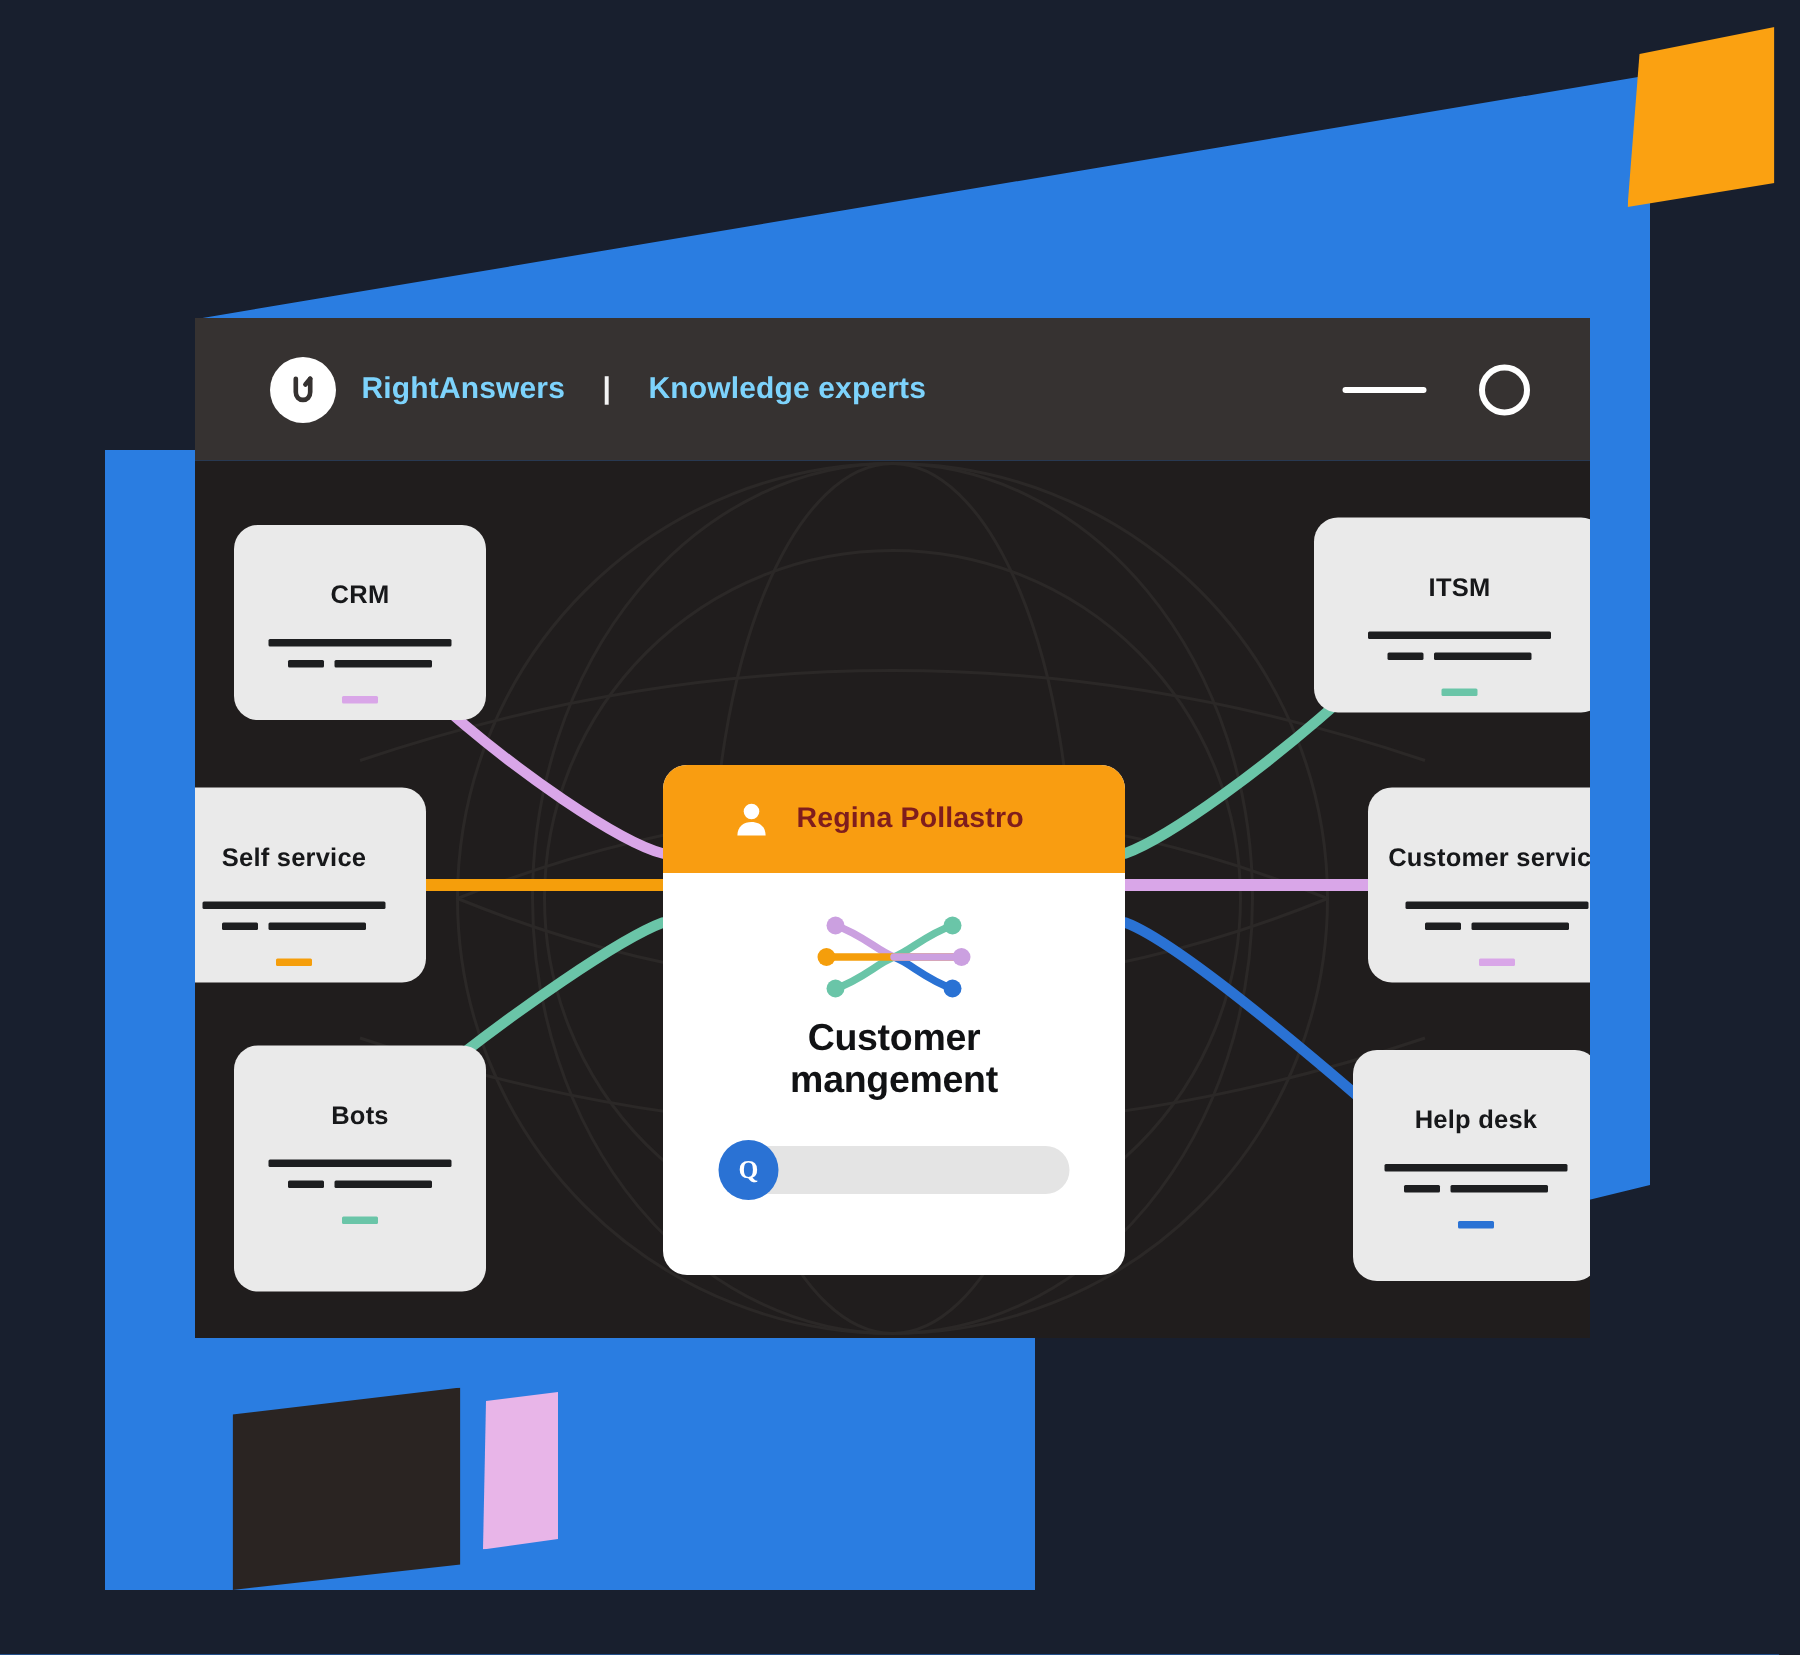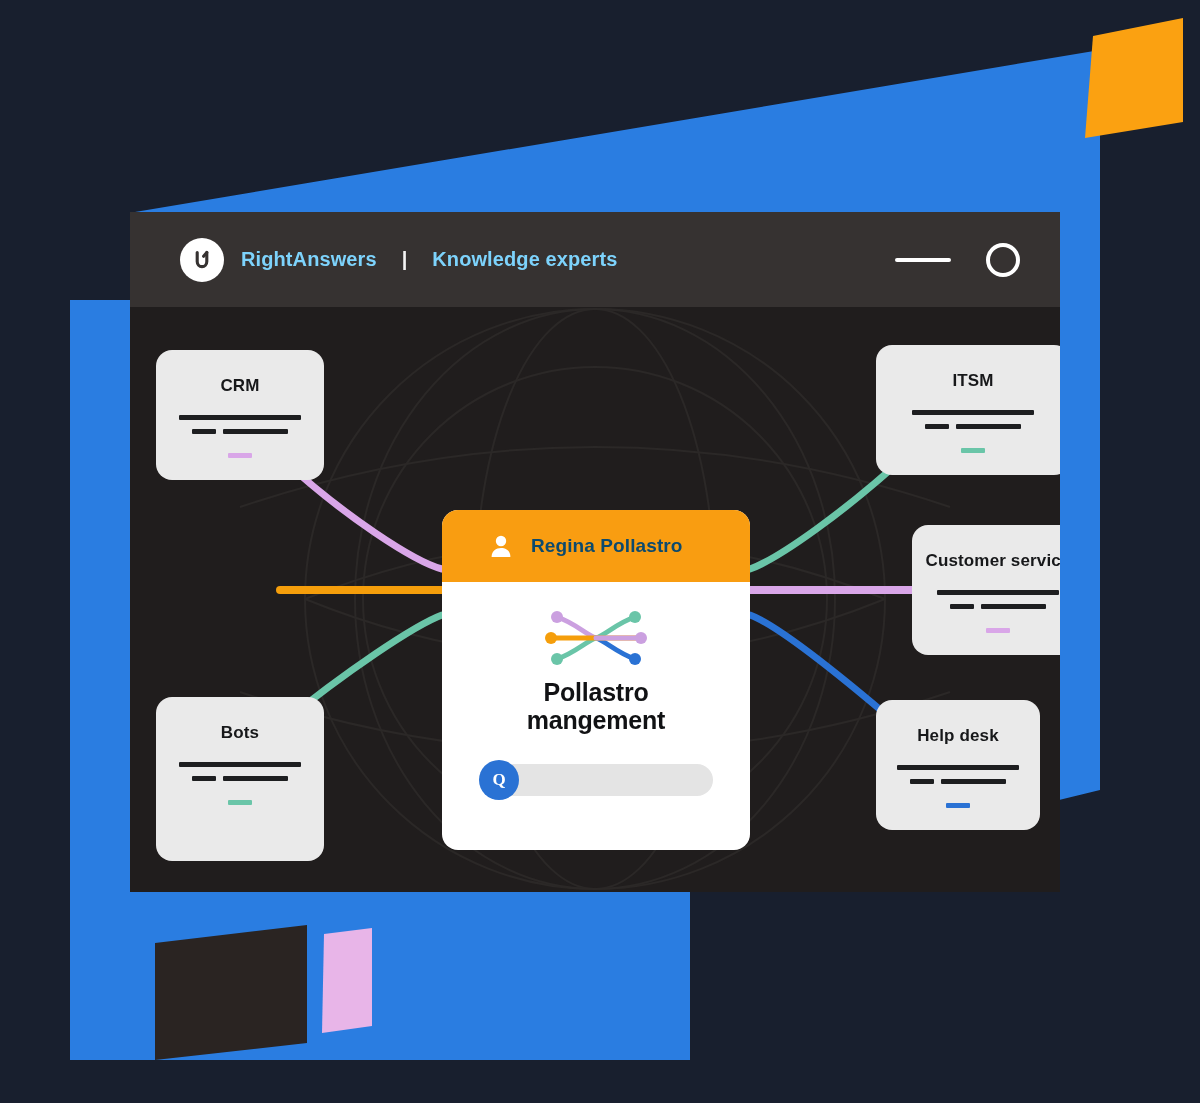--- a/index.html
+++ b/index.html
@@ -86,21 +86,21 @@
   
   .links { position:absolute; left:0; top:0; width:930px; height:585px; }
 
   
   .node {
     position:absolute;
     background:#eaeaea;
     border-radius:16px;
     display:flex; flex-direction:column;
     align-items:center;
-    padding-top:26px;
+    padding-top:37px;
   }
   .node-title {
     color:#17181a;
     font-size:17px;
     font-weight:bold;
     letter-spacing:.15px;
     white-space:nowrap;
   }
   .bar-row { display:flex; gap:7px; justify-content:center; }
   .bar { height:5px; background:#1d1e20; border-radius:1px; }
@@ -108,41 +108,41 @@
   .bar-s1 { width:24px; }
   .bar-s2 { width:65px; }
   .accent { width:24px; height:5px; border-radius:1px; margin-top:19px; }
 
   
   .n-crm   { left:26px;  top:43px;  width:168px; height:130px; }
   .n-self  { left:-22px; top:218px; width:176px; height:130px; }
   .n-bots  { left:26px;  top:390px; width:168px; height:164px; }
   .n-itsm  { left:746px; top:38px;  width:194px; height:130px; }
   .n-cust  { left:782px; top:218px; width:172px; height:130px; }
-  .n-help  { left:746px; top:393px; width:164px; height:130px; }
+  .n-help  { left:772px; top:393px; width:164px; height:154px; }
 
   
   .center-card {
     position:absolute;
     left:312px; top:203px;
     width:308px; height:340px;
     background:#ffffff;
     border-radius:16px;
     overflow:hidden;
     z-index:5;
   }
   .cc-head {
     height:72px;
     background:#f99d11;
     display:flex; align-items:center;
     gap:17px;
     padding-left:46px;
   }
   .cc-head-name {
-    color:#0c4a6e;
+    color:#7f1d1d;
     font-size:19px;
     font-weight:bold;
     letter-spacing:.1px;
   }
   .cc-body {
     height:268px;
     display:flex; flex-direction:column;
     align-items:center;
     padding-top:25px;
   }
@@ -242,20 +242,29 @@
       <div class="node n-crm">
         <div class="node-title">CRM</div>
         <div class="bar bar-long"></div>
         <div class="bar-row" style="margin-top:9px;">
           <div class="bar bar-s1"></div>
           <div class="bar bar-s2"></div>
         </div>
         <div class="accent" style="background:#d9a6e8"></div>
       </div>
 
+      <div class="node n-self">
+        <div class="node-title">Self service</div>
+        <div class="bar bar-long"></div>
+        <div class="bar-row" style="margin-top:9px;">
+          <div class="bar bar-s1"></div>
+          <div class="bar bar-s2"></div>
+        </div>
+        <div class="accent" style="background:#f59e0b"></div>
+      </div>
 
       <div class="node n-bots">
         <div class="node-title">Bots</div>
         <div class="bar bar-long"></div>
         <div class="bar-row" style="margin-top:9px;">
           <div class="bar bar-s1"></div>
           <div class="bar bar-s2"></div>
         </div>
         <div class="accent" style="background:#6ac5a8"></div>
       </div>
@@ -311,21 +320,21 @@
             </g>
             <circle cx="16" cy="10" r="6" fill="#cba0e0"></circle>
             <circle cx="94" cy="10" r="6" fill="#6ac5a8"></circle>
             <circle cx="10" cy="31" r="6" fill="#f59e0b"></circle>
             <circle cx="100" cy="31" r="6" fill="#cba0e0"></circle>
             <circle cx="16" cy="52" r="6" fill="#6ac5a8"></circle>
             <circle cx="94" cy="52" r="6" fill="#2a72d4"></circle>
           </svg>
 
           <div class="cc-title">
-            <div>Pollastro</div>
+            <div>Customer</div>
             <div>mangement</div>
           </div>
 
           <div class="cc-search">
             <div class="cc-search-pill" placeholder=""></div>
             <div class="cc-search-btn">
               <span>Q</span>
             </div>
           </div>
         </div>

